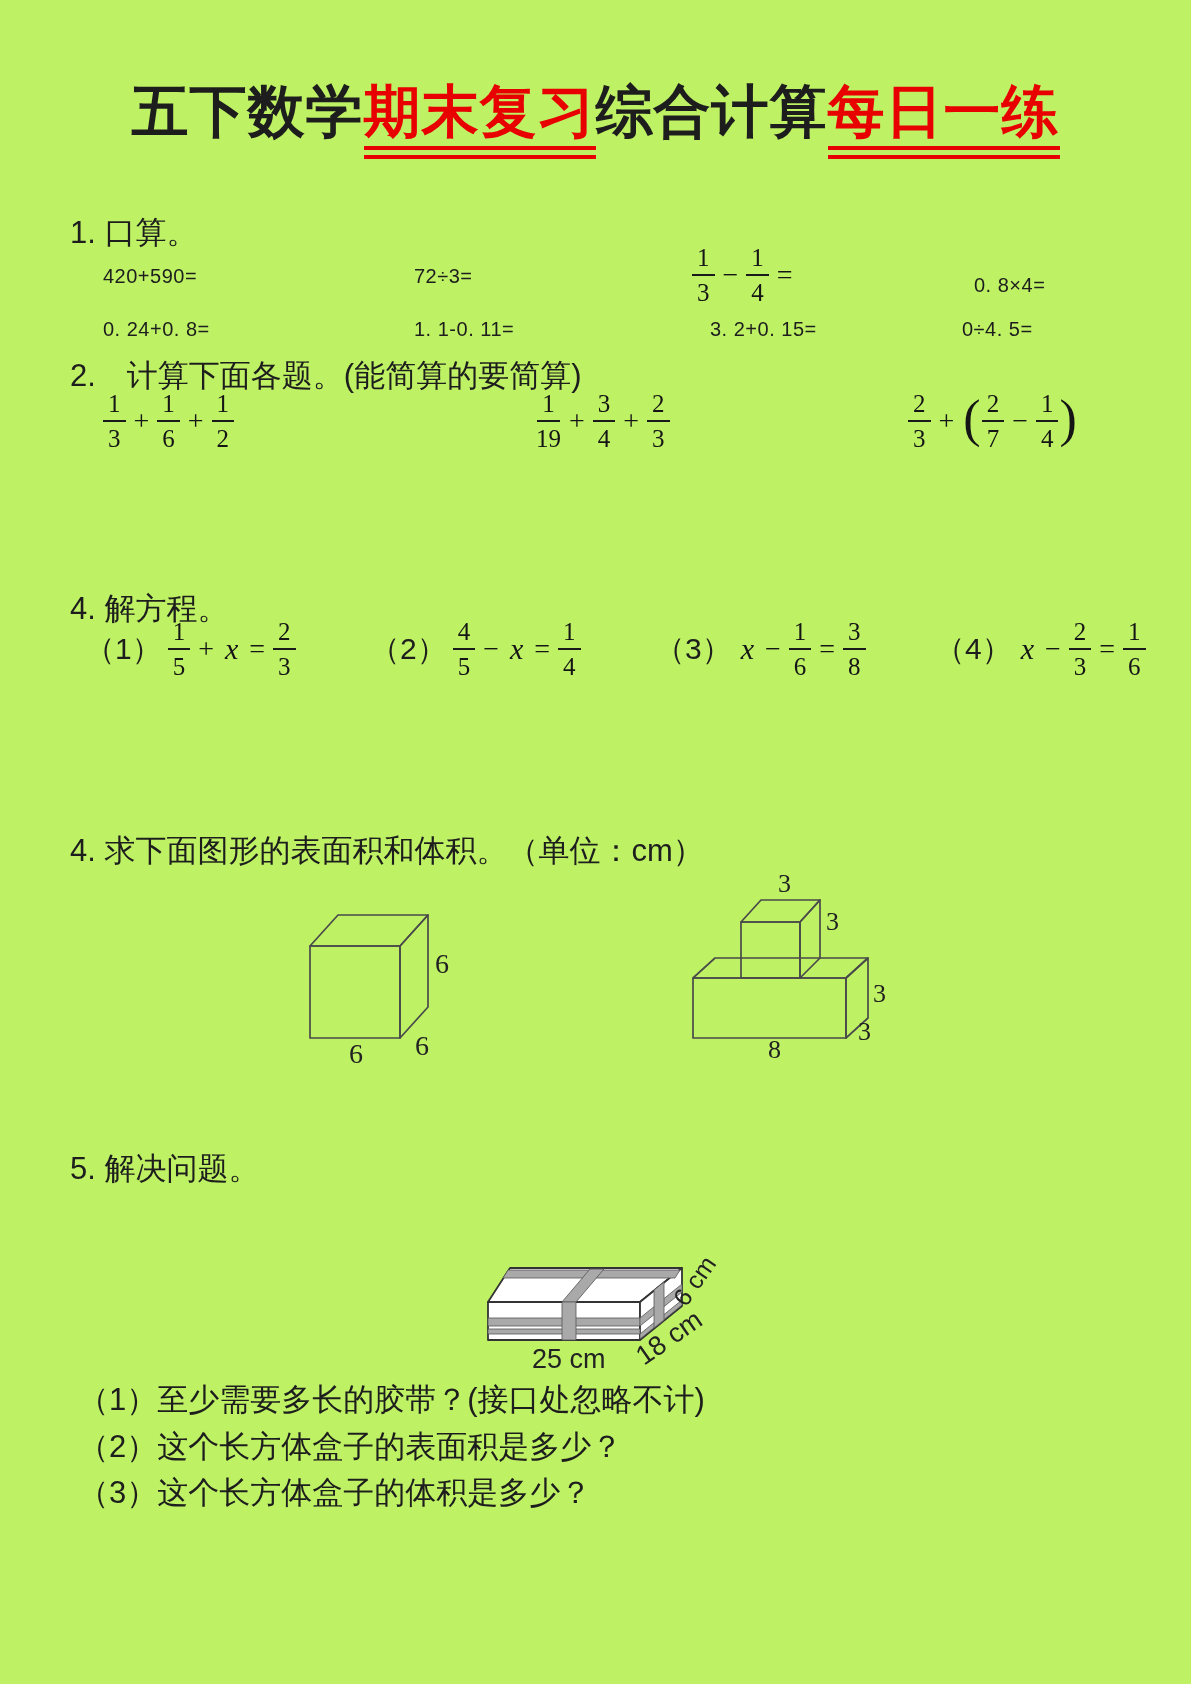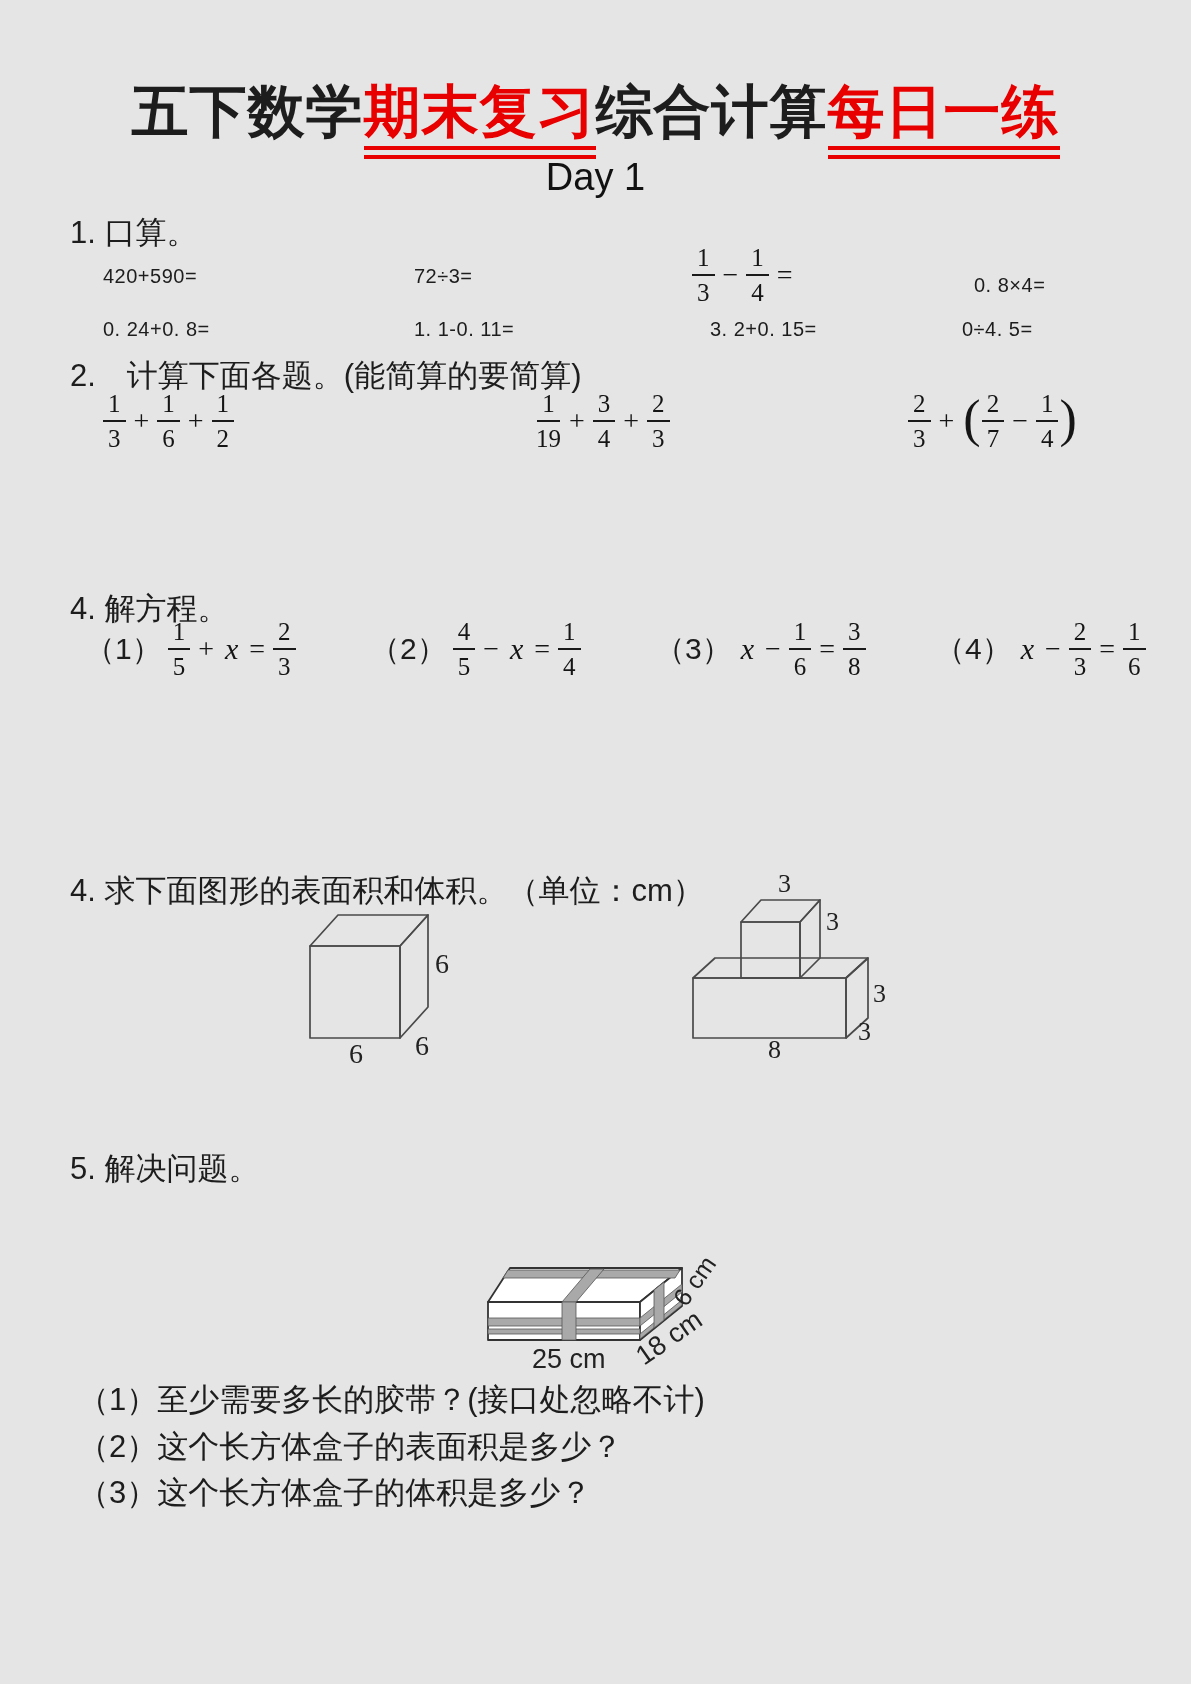--- a/index.html
+++ b/index.html
@@ -1,17 +1,17 @@
 <!DOCTYPE html>
 <html><head>
 <meta charset="utf-8">
 <style>
   html,body{margin:0;padding:0;background:#ffffff;}
   #page{
-    position:relative;width:1191px;height:1684px;background:#e5e5e5;
+    position:relative;width:1191px;height:1684px;background:#bef264;
     font-family:"Liberation Sans",sans-serif;color:#1d1d1d;overflow:hidden;
   }
   .abs{position:absolute;}
   
   .title-line{top:74px;left:0;width:100%;text-align:center;font-size:57px;font-weight:bold;letter-spacing:1px;white-space:nowrap;}
   .seg-red{color:#e80000;}
   .seg-underline{border-bottom:13px double #e80000;padding-bottom:3px;}
   .day-line{top:156px;left:0;width:100%;text-align:center;font-size:38px;color:#111;}
   
   .heading{font-size:31px;color:#1d1d1d;white-space:nowrap;}
@@ -33,21 +33,20 @@
   .footer{top:1588px;left:0;width:100%;text-align:center;font-size:21px;color:#3c3c3c;letter-spacing:3px;}
 </style>
 </head>
 <body>
 
 <div id="page">
 
   <div class="abs title-line">
     <span>五下数学</span><span class="seg-red seg-underline">期末复习</span><span>综合计算</span><span class="seg-red seg-underline">每日一练</span>
   </div>
-  <div class="abs day-line">Day 1</div>
 
   <div class="abs heading" style="left:70px;top:212px;">1. 口算。</div>
   <div class="abs eqtext" style="left:103px;top:265px;">420+590=</div>
   <div class="abs eqtext" style="left:414px;top:265px;">72÷3=</div>
   <div class="abs mathrow" style="left:692px;top:244px;">
       <span class="frac">
         <span class="num">1</span>
         <span class="den">3</span>
       </span>
       <span class="tok op">−</span>
@@ -166,21 +165,21 @@
         <span class="num">2</span>
         <span class="den">3</span>
       </span>
       <span class="tok op">=</span>
       <span class="frac">
         <span class="num">1</span>
         <span class="den">6</span>
       </span>
     </div>
 
-  <div class="abs heading" style="left:70px;top:830px;margin-top:40px;">4. 求下面图形的表面积和体积。（单位：cm）</div>
+  <div class="abs heading" style="left:70px;top:830px;">4. 求下面图形的表面积和体积。（单位：cm）</div>
 
   <svg class="abs" style="left:293px;top:895px;" width="175" height="172" viewBox="0 0 175 172">
     <g fill="none" stroke="#4a4a4a" stroke-width="1.7" stroke-linejoin="round">
       <polygon points="17,51 45,20 135,20 107,51"></polygon>
       <rect x="17" y="51" width="90" height="92"></rect>
       <polygon points="107,51 135,20 135,112 107,143"></polygon>
     </g>
     <text x="142" y="78" font-size="28">6</text>
     <text x="122" y="160" font-size="28">6</text>
     <text x="56" y="168" font-size="28">6</text>

